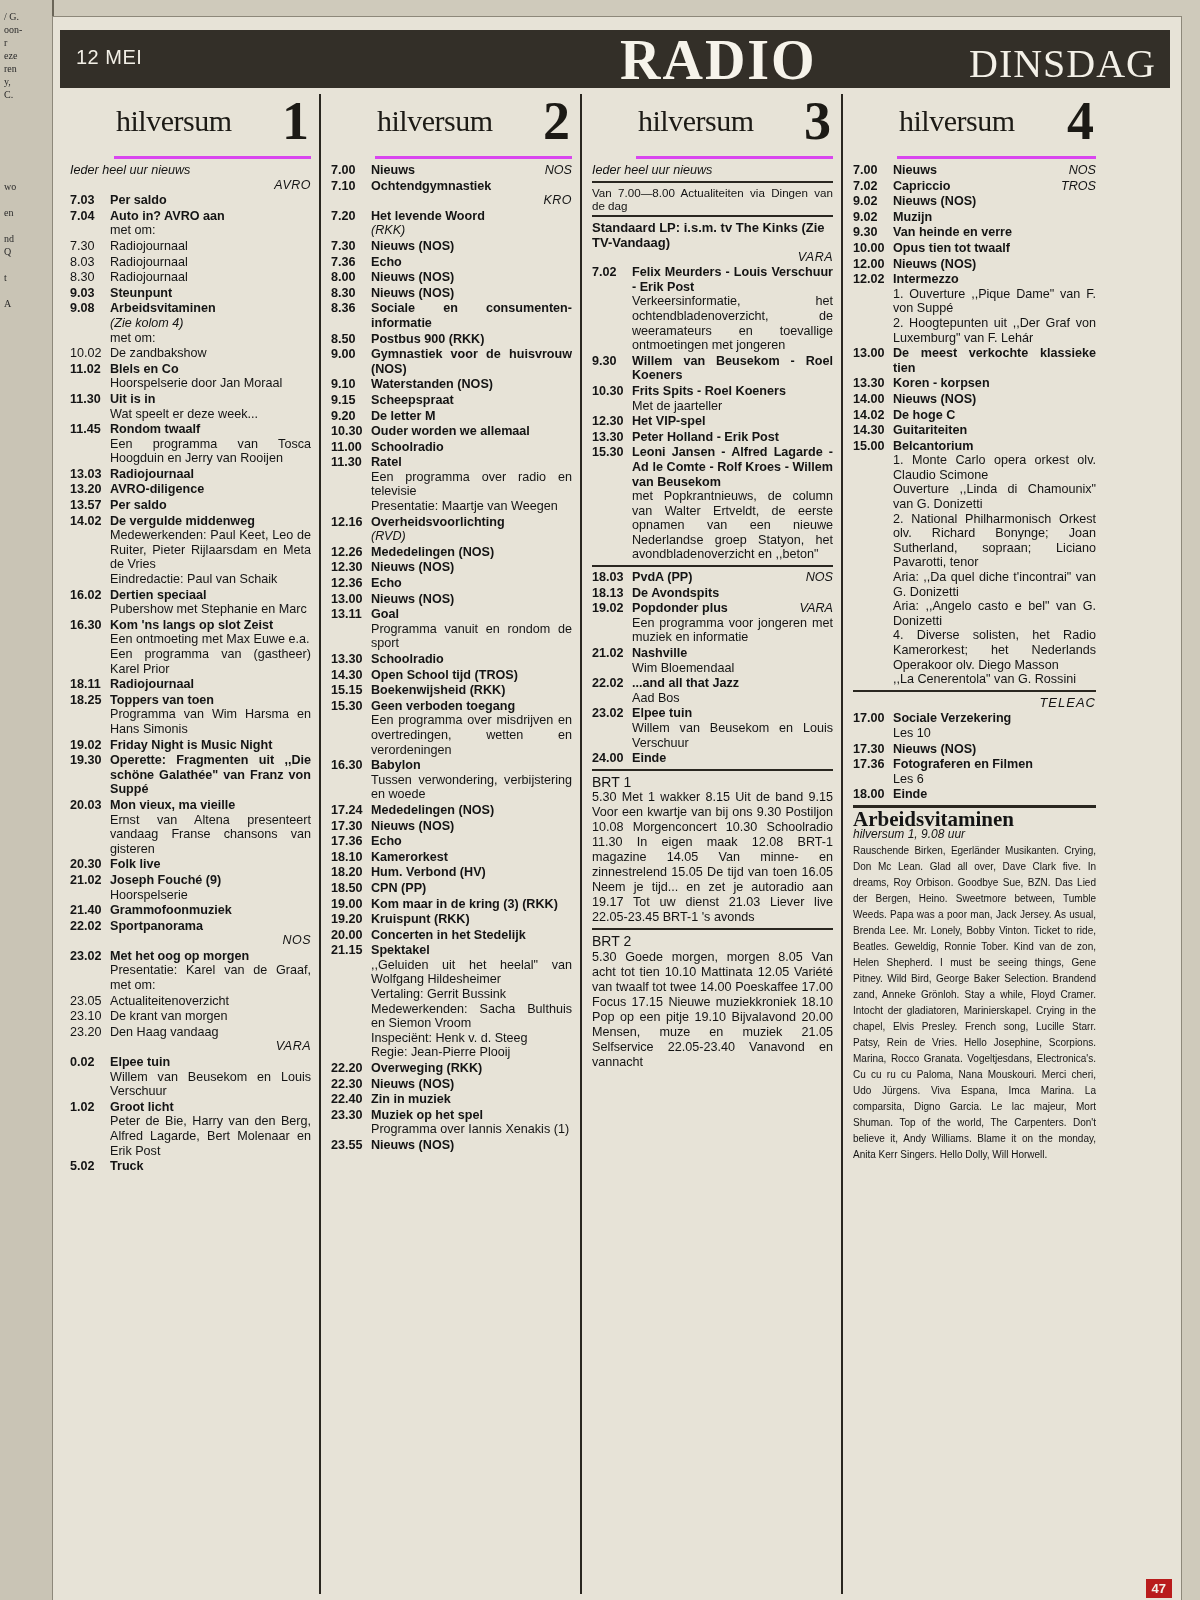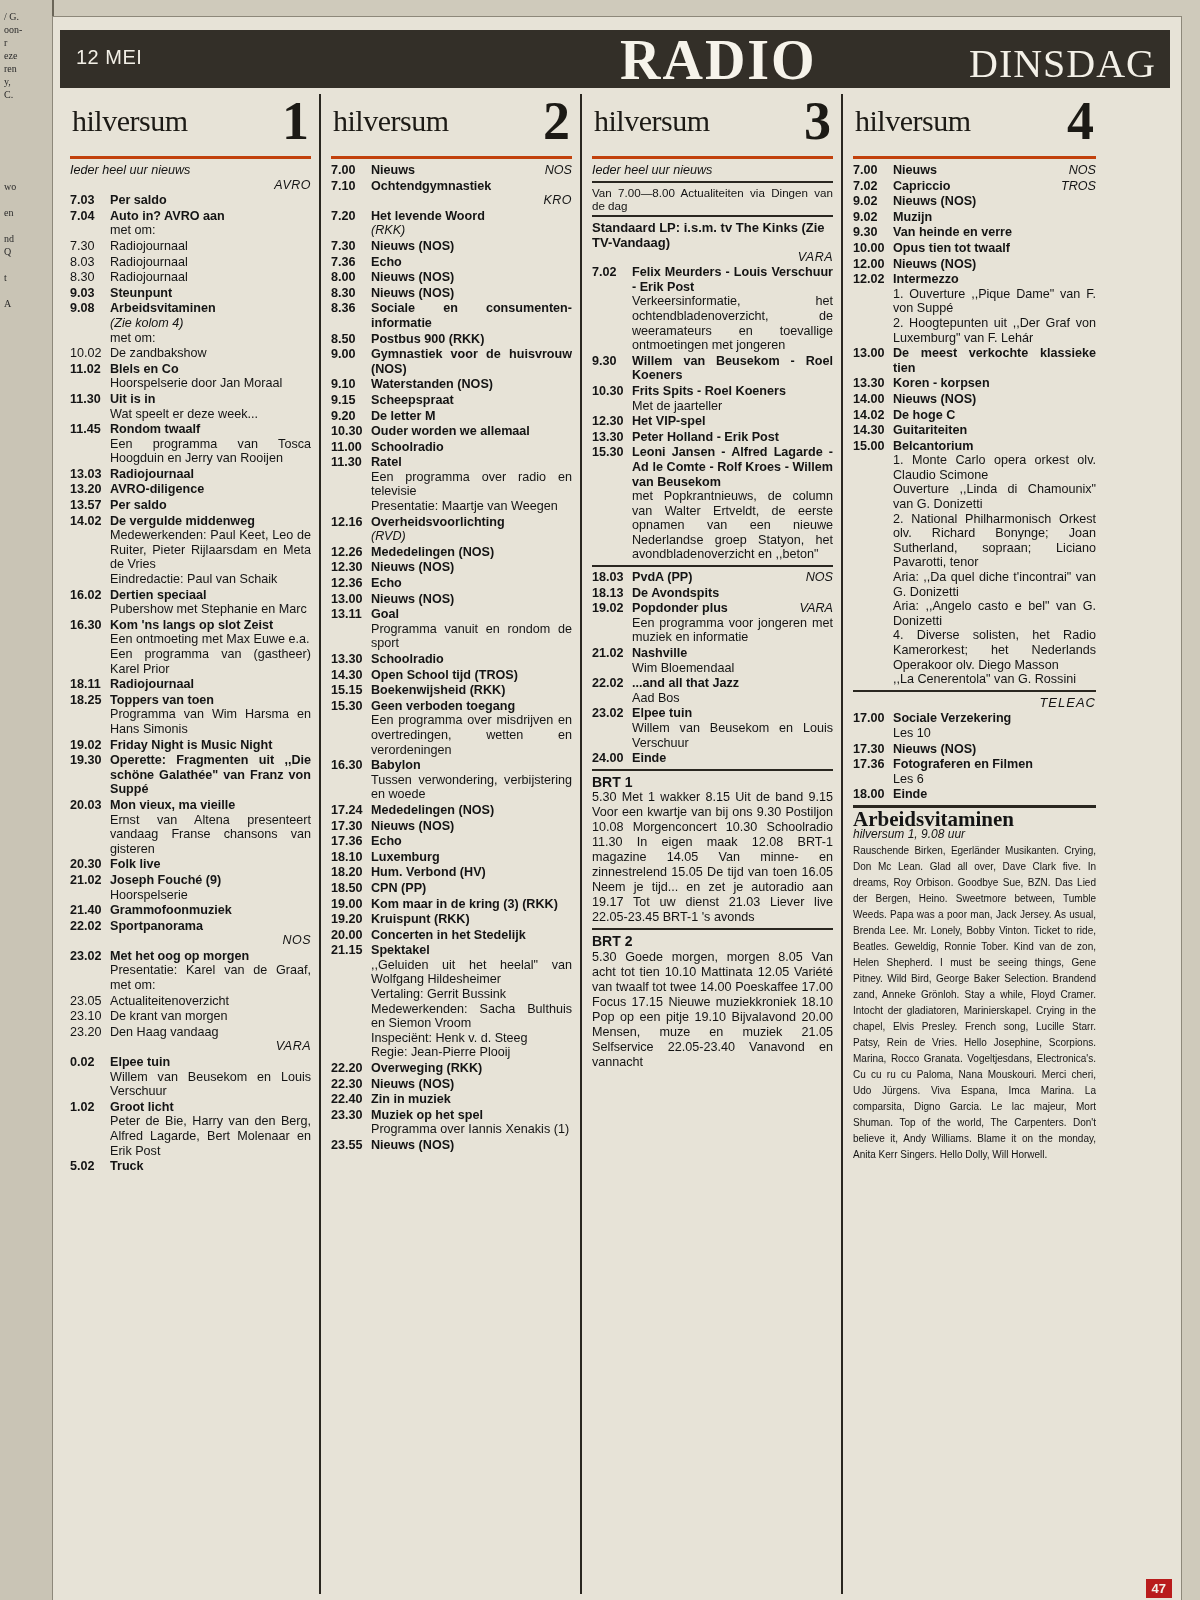--- a/index.html
+++ b/index.html
@@ -53,22 +53,23 @@
   .col{
     position:relative;
     width:261px;
     padding:0 8px 0 10px;
     border-right:2px solid #2a2720;
     box-sizing:border-box;
     overflow:hidden;
   }
   .col:last-child{border-right:none;}
   .colhead{
-    position:relative;height:62px;border-bottom:3px solid #c2410c;
+    position:relative;height:62px;border-bottom:3px solid #d946ef;
     margin-bottom:4px;
+    margin-left:44px;
   }
   .colhead .name{
     position:absolute;left:2px;top:10px;
     font-family:"Liberation Serif", serif;
     font-size:30px;color:#1c1a15;letter-spacing:-.5px;
   }
   .colhead .num{
     position:absolute;right:2px;top:-4px;
     font-family:"Liberation Serif", serif;
     font-size:54px;font-weight:bold;color:#1c1a15;
@@ -78,21 +79,21 @@
   .netlabel{text-align:right;font-style:italic;font-size:12.5px;letter-spacing:.5px;}
   .rule{border-top:2px solid #2a2720;margin:3px 0 3px 0;}
   .item{display:flex;margin-top:1px;}
   .time{width:40px;flex:0 0 40px;font-weight:bold;}
   .time.plain{font-weight:normal;}
   .txt{flex:1;text-align:justify;}
   .b{font-weight:bold;}
   .sub{margin-left:40px;text-align:justify;}
   .notes{font-size:12.5px;line-height:14.5px;text-align:justify;}
   .brt{margin-top:4px;}
-  .brt .hd{font-weight:bold;font-size:14px;margin:4px 0 1px;}
+  .brt .hd{font-weight:normal;font-size:14px;margin:4px 0 1px;}
   .brtbody{font-size:12.6px;line-height:15px;text-align:justify;}
   .av-title{font-family:"Liberation Serif", serif;font-size:21px;font-weight:bold;margin-top:4px;}
   .av-sub{font-style:italic;font-size:12px;margin-bottom:2px;}
   .av-body{font-size:10px;line-height:16px;text-align:justify;}
   .pagenum{
     position:absolute;right:10px;bottom:6px;
     background:#b91c1c;color:#f2efe6;font-size:13px;
     padding:2px 6px;font-weight:bold;
   }
   .teleac{text-align:right;font-style:italic;font-size:13px;letter-spacing:1px;margin-top:4px;}
@@ -431,21 +432,21 @@
               <div class="item">
                 <div class="time">17.30</div>
                 <div class="txt b">Nieuws (NOS)</div>
               </div>
               <div class="item">
                 <div class="time">17.36</div>
                 <div class="txt b">Echo</div>
               </div>
               <div class="item">
                 <div class="time">18.10</div>
-                <div class="txt b">Luxemburg</div>
+                <div class="txt b">Kamerorkest</div>
               </div>
               <div class="item">
                 <div class="time">18.20</div>
                 <div class="txt b">Hum. Verbond (HV)</div>
               </div>
               <div class="item">
                 <div class="time">18.50</div>
                 <div class="txt b">CPN (PP)</div>
               </div>
               <div class="item">

